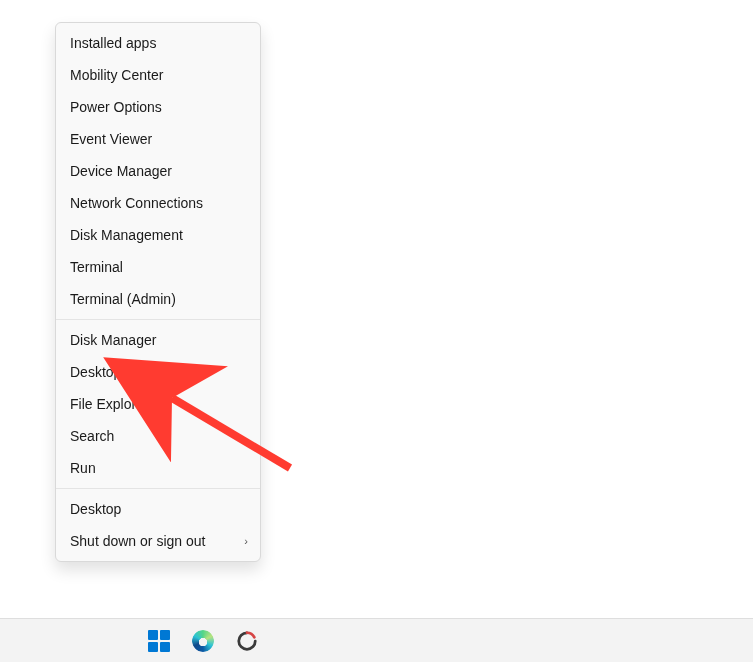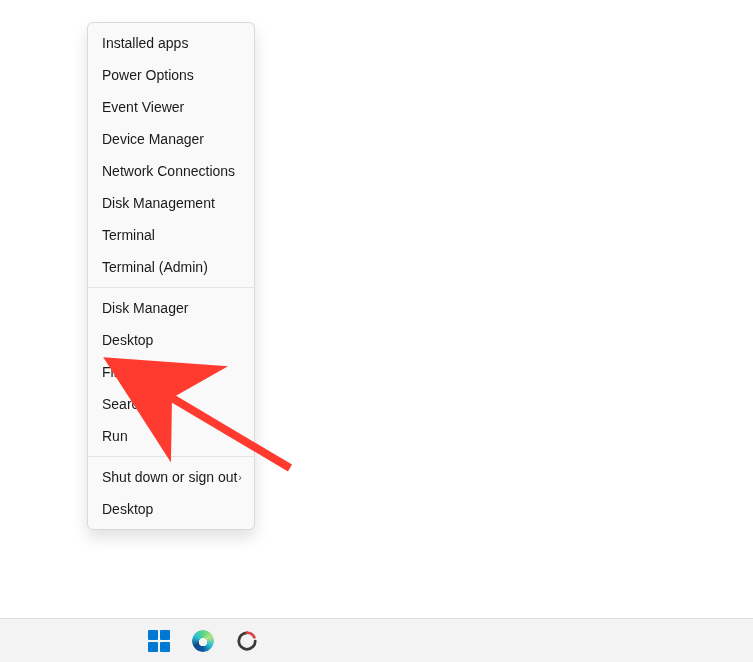--- a/index.html
+++ b/index.html
@@ -9,27 +9,26 @@
       font-family: "Segoe UI", -apple-system, sans-serif;
       font-size: 14px;
       background: #fff;
       position: relative;
       overflow: hidden;
     }
     .ctx-menu {
       position: absolute;
       left: 55px;
       top: 22px;
-      width: 168px;
+      width: 206px;
       background: #f9f9f9;
       border: 1px solid #d9d9d9;
       border-radius: 6px;
       box-shadow: 0 8px 16px rgba(0,0,0,.12);
       padding: 4px 0;
-      margin-left: 32px;
     }
     .menu-item {
       display: flex;
       align-items: center;
       justify-content: space-between;
       padding: 7px 14px;
       color: #1a1a1a;
       cursor: default;
       line-height: 18px;
     }
@@ -78,20 +77,23 @@
     .arrow svg { width: 100%; height: 100%; overflow: visible; }
   </style>
 </head>
 <body>
 
 <div class="ctx-menu" id="ctx-menu-root">
     <div class="menu-item">
       <span>Installed apps</span>
     </div>
     <div class="menu-item">
+      <span>Mobility Center</span>
+    </div>
+    <div class="menu-item">
       <span>Power Options</span>
     </div>
     <div class="menu-item">
       <span>Event Viewer</span>
     </div>
     <div class="menu-item">
       <span>Device Manager</span>
     </div>
     <div class="menu-item">
       <span>Network Connections</span>
@@ -116,25 +118,25 @@
       <span>File Explorer</span>
     </div>
     <div class="menu-item">
       <span>Search</span>
     </div>
     <div class="menu-item">
       <span>Run</span>
     </div>
     <div class="divider"></div>
     <div class="menu-item">
+      <span>Desktop</span>
+    </div>
+    <div class="menu-item">
       <span>Shut down or sign out</span>
       <span class="chevron">›</span>
-    </div>
-    <div class="menu-item">
-      <span>Desktop</span>
     </div>
   </div>
 
 <div class="arrow">
   <svg viewBox="0 0 140 80">
     <defs>
       <marker id="ah" markerWidth="14" markerHeight="14" refX="4" refY="7" orient="auto">
         <path d="M0,0 L14,7 L0,14 L4,7 Z" fill="#ff3b30"></path>
       </marker>
     </defs>

